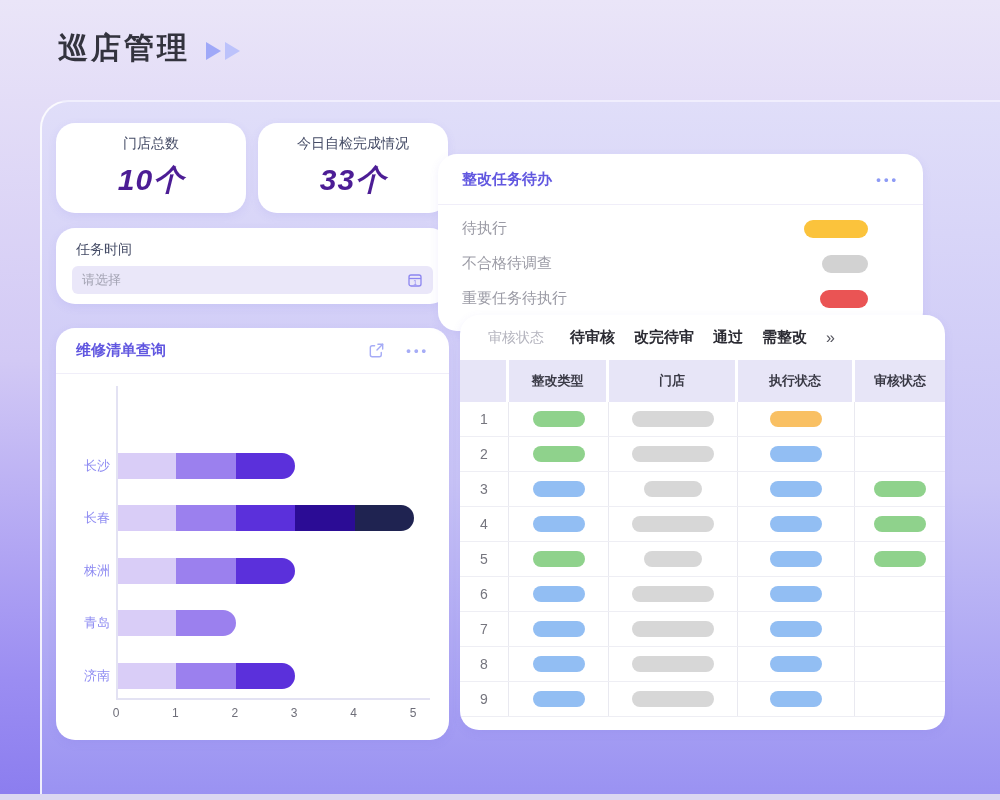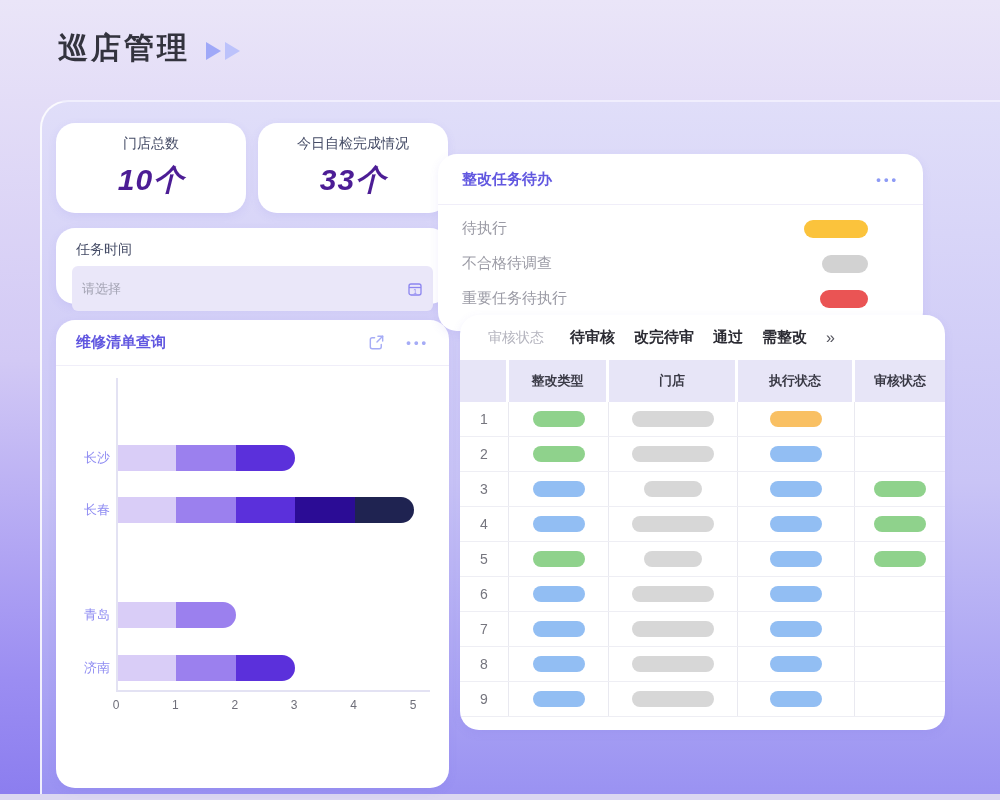--- a/index.html
+++ b/index.html
@@ -19,32 +19,32 @@
   .play.second{border-left-color:#BCC2FB;}
 
   .card{position:absolute;background:#ffffff;border-radius:19px;box-shadow:0 3px 10px rgba(108,95,222,.10);}
 
   .stat-card{width:190px;height:90px;display:flex;flex-direction:column;align-items:center;justify-content:center;gap:7px;}
   .stat-label{font-size:14px;color:#454C66;}
   .stat-value{font-size:30px;font-weight:800;font-style:italic;color:#4c1d95;letter-spacing:1px;}
 
   .tasktime-card{left:56px;top:228px;width:393px;height:76px;}
   .tasktime-label{position:absolute;left:20px;top:13px;font-size:14px;color:#454C66;}
-  .tasktime-input{position:absolute;left:16px;right:16px;top:38px;height:45px;background:#EAE7F9;border-radius:6px;
+  .tasktime-input{position:absolute;left:16px;right:16px;top:38px;height:28px;background:#EAE7F9;border-radius:6px;
     display:flex;align-items:center;justify-content:space-between;padding:10px 10px;cursor:pointer;}
   .placeholder{font-size:13px;color:#A3A3B3;}
   .calendar-icon{color:#8C85F0;display:flex;}
 
   .panel-header{display:flex;align-items:center;padding:0 20px;height:45px;}
   .panel-title{font-size:15px;font-weight:700;color:#6157E0;flex:1;}
   .icon-share{color:#A6ACF6;margin-right:20px;display:flex;cursor:pointer;}
   .icon-dots{color:#A6ACF6;font-size:13px;letter-spacing:3px;font-weight:700;cursor:pointer;}
   .divider{height:1px;background:#F0EEF9;}
 
-  .repair-panel{left:56px;top:320px;width:393px;height:468px;}
+  .repair-panel{left:56px;top:328px;width:393px;height:412px;}
   .chart{position:absolute;left:0;top:46px;right:0;bottom:0;}
   .chart-row{position:absolute;height:26px;}
   .chart-label{position:absolute;left:6px;width:48px;text-align:right;font-size:13px;color:#8E8BF2;line-height:26px;}
   .bar{position:absolute;left:61px;top:0;display:flex;height:26px;}
   .seg{height:26px;}
   .seg.cap{border-radius:0 13px 13px 0;}
   .axis-v{position:absolute;left:60px;top:12px;width:2px;height:314px;background:#E3E2F3;}
   .axis-h{position:absolute;left:60px;top:324px;height:2px;width:314px;background:#E3E2F3;}
   .tick{position:absolute;top:332px;font-size:12px;color:#6E6E79;transform:translateX(-50%);}
 
@@ -134,20 +134,28 @@
         <div class="chart-row" style="top: 131px; left: 0px; right: 0px;">
           <div class="chart-label">长春</div>
           <div class="bar">
             <div class="seg" style="width: 59.4px; background: rgb(217, 205, 247);"></div>
             <div class="seg" style="width: 59.4px; background: rgb(155, 128, 238);"></div>
             <div class="seg" style="width: 59.4px; background: rgb(91, 48, 219);"></div>
             <div class="seg" style="width: 59.4px; background: rgb(43, 12, 149);"></div>
             <div class="seg cap" style="width: 59.4px; background: rgb(31, 35, 81);"></div>
           </div>
         </div>
+        <div class="chart-row" style="top: 183.5px; left: 0px; right: 0px;">
+          <div class="chart-label">株洲</div>
+          <div class="bar">
+            <div class="seg" style="width: 59.4px; background: rgb(217, 205, 247);"></div>
+            <div class="seg" style="width: 59.4px; background: rgb(155, 128, 238);"></div>
+            <div class="seg cap" style="width: 59.4px; background: rgb(91, 48, 219);"></div>
+          </div>
+        </div>
         <div class="chart-row" style="top: 236px; left: 0px; right: 0px;">
           <div class="chart-label">青岛</div>
           <div class="bar">
             <div class="seg" style="width: 59.4px; background: rgb(217, 205, 247);"></div>
             <div class="seg cap" style="width: 59.4px; background: rgb(155, 128, 238);"></div>
           </div>
         </div>
         <div class="chart-row" style="top: 288.5px; left: 0px; right: 0px;">
           <div class="chart-label">济南</div>
           <div class="bar">

